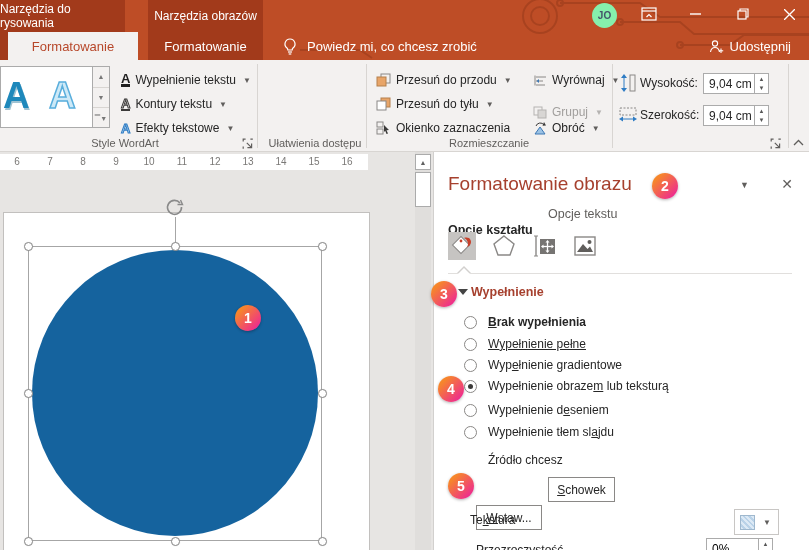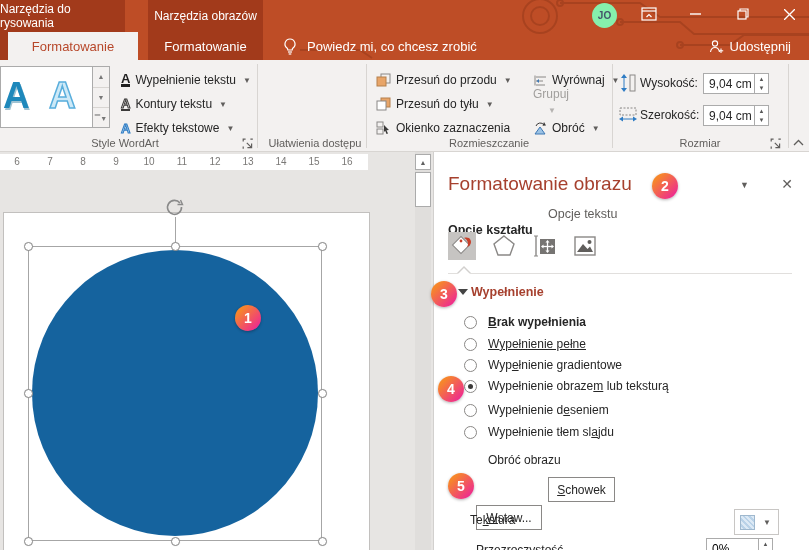--- a/index.html
+++ b/index.html
@@ -255,21 +255,21 @@
             <line x1="2" y1="1.5" x2="2" y2="11.5"></line>
             <line x1="3" y1="3" x2="13" y2="3"></line>
             <line x1="3" y1="7" x2="10" y2="7"></line>
             <line x1="3" y1="11" x2="12" y2="11"></line>
           </g>
         <path d="M6 5 L3.5 7 L6 9 Z" fill="#3E78B4"></path>
       </svg>
       <span>Wyrównaj</span>
       <span class="caret">▼</span>
     </div>
-    <div class="mitem disabled" style="left:533px;top:22px;flex-direction:column;">
+    <div class="mitem disabled" style="left:533px;top:42px;">
       <svg width="14" height="13" viewBox="0 0 14 13">
         <rect x="1" y="1" width="8" height="8" fill="none" stroke="#B5B3B1"></rect>
         <rect x="5" y="4" width="8" height="8" fill="#D8D6D4" stroke="#B5B3B1"></rect>
       </svg>
       <span>Grupuj</span>
       <span class="caret" style="color:#B5B3B1;">▼</span>
     </div>
     <div class="mitem" style="left:533px;top:58px;">
       <svg width="14" height="13" viewBox="0 0 14 13">
         <path d="M2 12 L7 5 L12 12 Z" fill="#9CC3E5" stroke="#3E78B4"></path>
@@ -306,21 +306,20 @@
           </g>
         <line x1="4" y1="12" x2="14" y2="12" stroke="#2E7CC4"></line>
       </svg>
       <span class="abs" style="left:20px;top:3px;">Szerokość:</span>
       <div class="spinbox" style="left:83px;top:0;">9,04 cm</div>
       <div class="spinner" style="left:135px;top:0;">
         <div>▲</div>
         <div>▼</div>
       </div>
     </div>
-    <div class="glabel" style="left:622px;width:156px;">Rozmiar</div>
     <svg class="launcher" style="left:770px;top:78px;" viewBox="0 0 10 10">
       <g fill="none" stroke="currentColor">
           <path d="M1 3 V1 h2 M7 1 h2 M1 7 v2"></path>
           <path d="M4 4 l4 4 M8 4.5 V8 H4.5"></path>
         </g>
     </svg>
     <svg class="abs" width="11" height="7" viewBox="0 0 11 7" style="left:793px;top:79px;">
       <path d="M1 6 L5.5 1.5 L10 6" fill="none" stroke="#605E5C" stroke-width="1.3"></path>
     </svg>
   </div>
@@ -442,21 +441,21 @@
     <div class="radio-row" style="top:250px;">
       <span class="radio"></span>
       <span><span>Wypełnienie d</span><span class="akey">e</span><span>seniem</span></span>
     </div>
     <div class="radio-row" style="top:272px;">
       <span class="radio"></span>
       <span><span>Wypełnienie tłem sl</span><span class="akey">a</span><span>jdu</span></span>
     </div>
     <div class="badge" style="left:4px;top:224px;">4</div>
 
-    <div class="plabel" style="left:54px;top:301px;">Obróć obrazu</div>
+    <div class="plabel" style="left:54px;top:301px;">Źródło chcesz</div>
     <div class="badge" style="left:14px;top:321px;">5</div>
     <div class="pbtn" style="left:42px;top:325px;width:66px;margin-top:28px;">
       <span><span></span><span class="akey">W</span><span>staw...</span></span>
     </div>
     <div class="pbtn" style="left:114px;top:325px;width:67px;">
       <span><span></span><span class="akey">S</span><span>chowek</span></span>
     </div>
 
     <div class="plabel" style="left:36px;top:361px;">
       <span><span>Te</span><span class="akey">k</span><span>stura</span></span>

